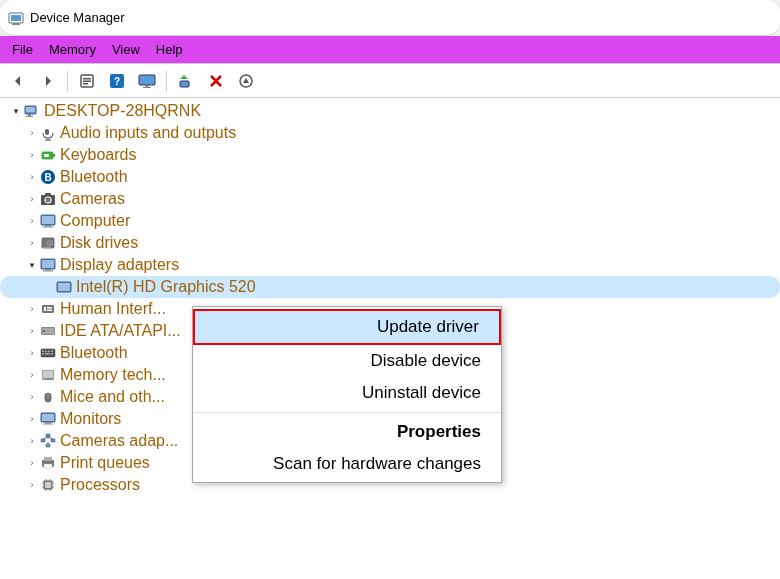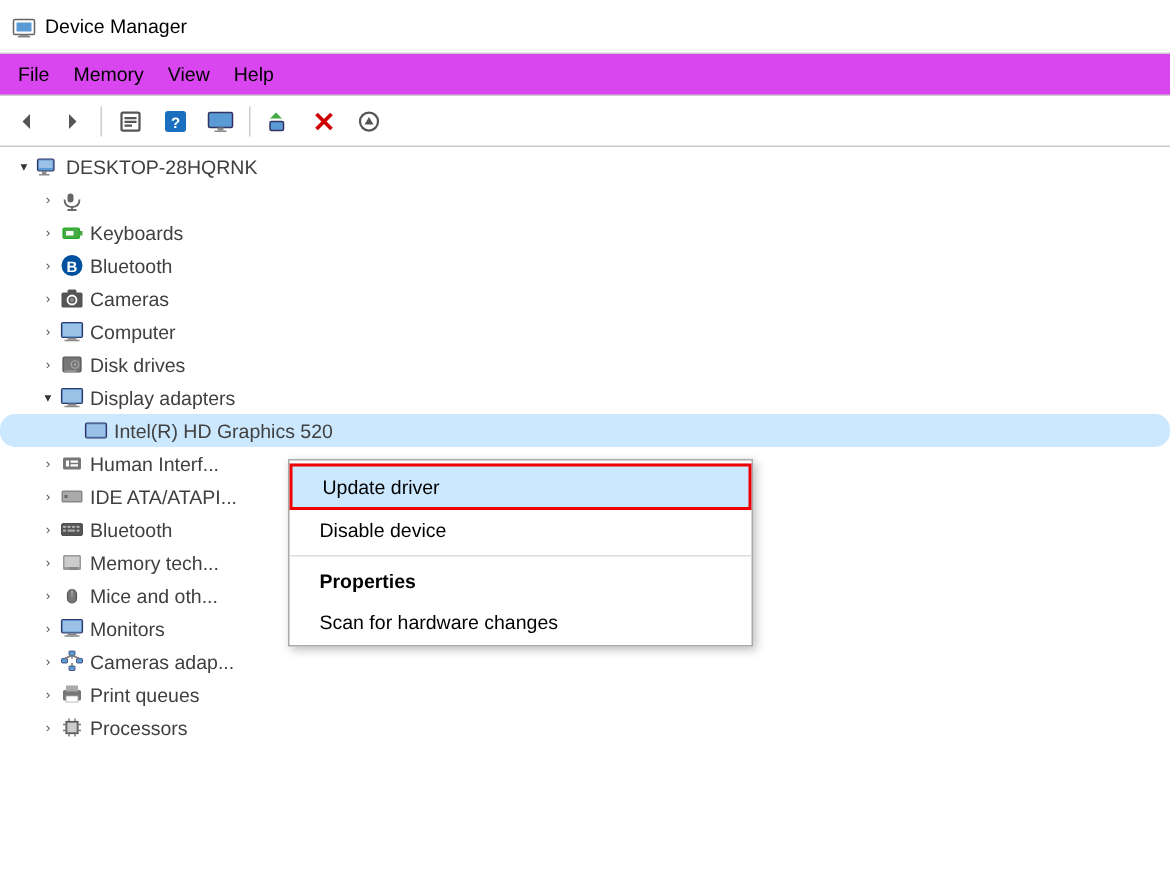--- a/index.html
+++ b/index.html
@@ -13,20 +13,21 @@
     }
 
     
     .title-bar {
       background: #fff;
       display: flex;
       align-items: center;
       padding: 6px 8px;
       border-bottom: 1px solid #ccc;
       height: 36px;
+      border-radius: 14px;
     }
     .title-bar-icon {
       width: 16px;
       height: 16px;
       margin-right: 6px;
     }
     .title-bar-text {
       font-size: 13px;
       font-weight: normal;
     }
@@ -116,42 +117,43 @@
     .item-icon {
       width: 16px;
       height: 16px;
       margin-right: 4px;
       flex-shrink: 0;
       display: inline-flex;
       align-items: center;
       justify-content: center;
     }
     .item-label {
-      font-size: 13px;
-      color: #404040;
+      font-size: 16px;
+      color: #a16207;
     }
 
     
     .context-menu {
       position: absolute;
       left: 192px;
       top: 208px;
       width: 310px;
       background: #fff;
       border: 1px solid #aaa;
       box-shadow: 2px 2px 6px rgba(0,0,0,0.25);
       z-index: 100;
       padding: 2px 0;
     }
     .context-menu-item {
       padding: 6px 20px;
       cursor: pointer;
-      font-size: 13px;
-      display: flex;
-      align-items: center;
+      font-size: 17px;
+      display: flex;
+      align-items: center;
+      justify-content: flex-end;
     }
     .context-menu-item.highlighted {
       background: #cce8ff;
       border: 2px solid #e00;
     }
     .context-menu-item.bold {
       font-weight: bold;
     }
     .context-menu-separator {
       height: 1px;
@@ -262,20 +264,21 @@
     <div class="tree-item indent2">
       <span class="expand-arrow">›</span>
       <span class="item-icon icon-audio">
         <svg width="16" height="16" viewBox="0 0 16 16">
           <rect x="5" y="4" width="4" height="6" rx="2" fill="#666"></rect>
           <path d="M3,8 Q3,13 8,13 Q13,13 13,8" fill="none" stroke="#666" stroke-width="1.2"></path>
           <line x1="8" y1="13" x2="8" y2="15" stroke="#666" stroke-width="1.2"></line>
           <line x1="5" y1="15" x2="11" y2="15" stroke="#666" stroke-width="1.2"></line>
         </svg>
       </span>
+      <span class="item-label">Audio inputs and outputs</span>
     </div>
 
     <div class="tree-item indent2">
       <span class="expand-arrow">›</span>
       <span class="item-icon">
         <svg width="16" height="16" viewBox="0 0 16 16">
           <rect x="2" y="5" width="11" height="7" rx="1" fill="#4a4" stroke="#2a2" stroke-width="0.8"></rect>
           <rect x="13" y="7" width="2" height="3" fill="#4a4"></rect>
           <rect x="4" y="7" width="5" height="3" fill="#fff"></rect>
         </svg>
@@ -488,20 +491,23 @@
   <div class="context-menu">
 
     <div class="context-menu-item highlighted">
       <span>Update driver</span>
     </div>
 
     <div class="context-menu-item">
       <span>Disable device</span>
     </div>
 
+    <div class="context-menu-item">
+      <span>Uninstall device</span>
+    </div>
     <div class="context-menu-separator"></div>
 
     <div class="context-menu-item bold">
       <span>Properties</span>
     </div>
 
     <div class="context-menu-item">
       <span>Scan for hardware changes</span>
     </div>
   </div>

